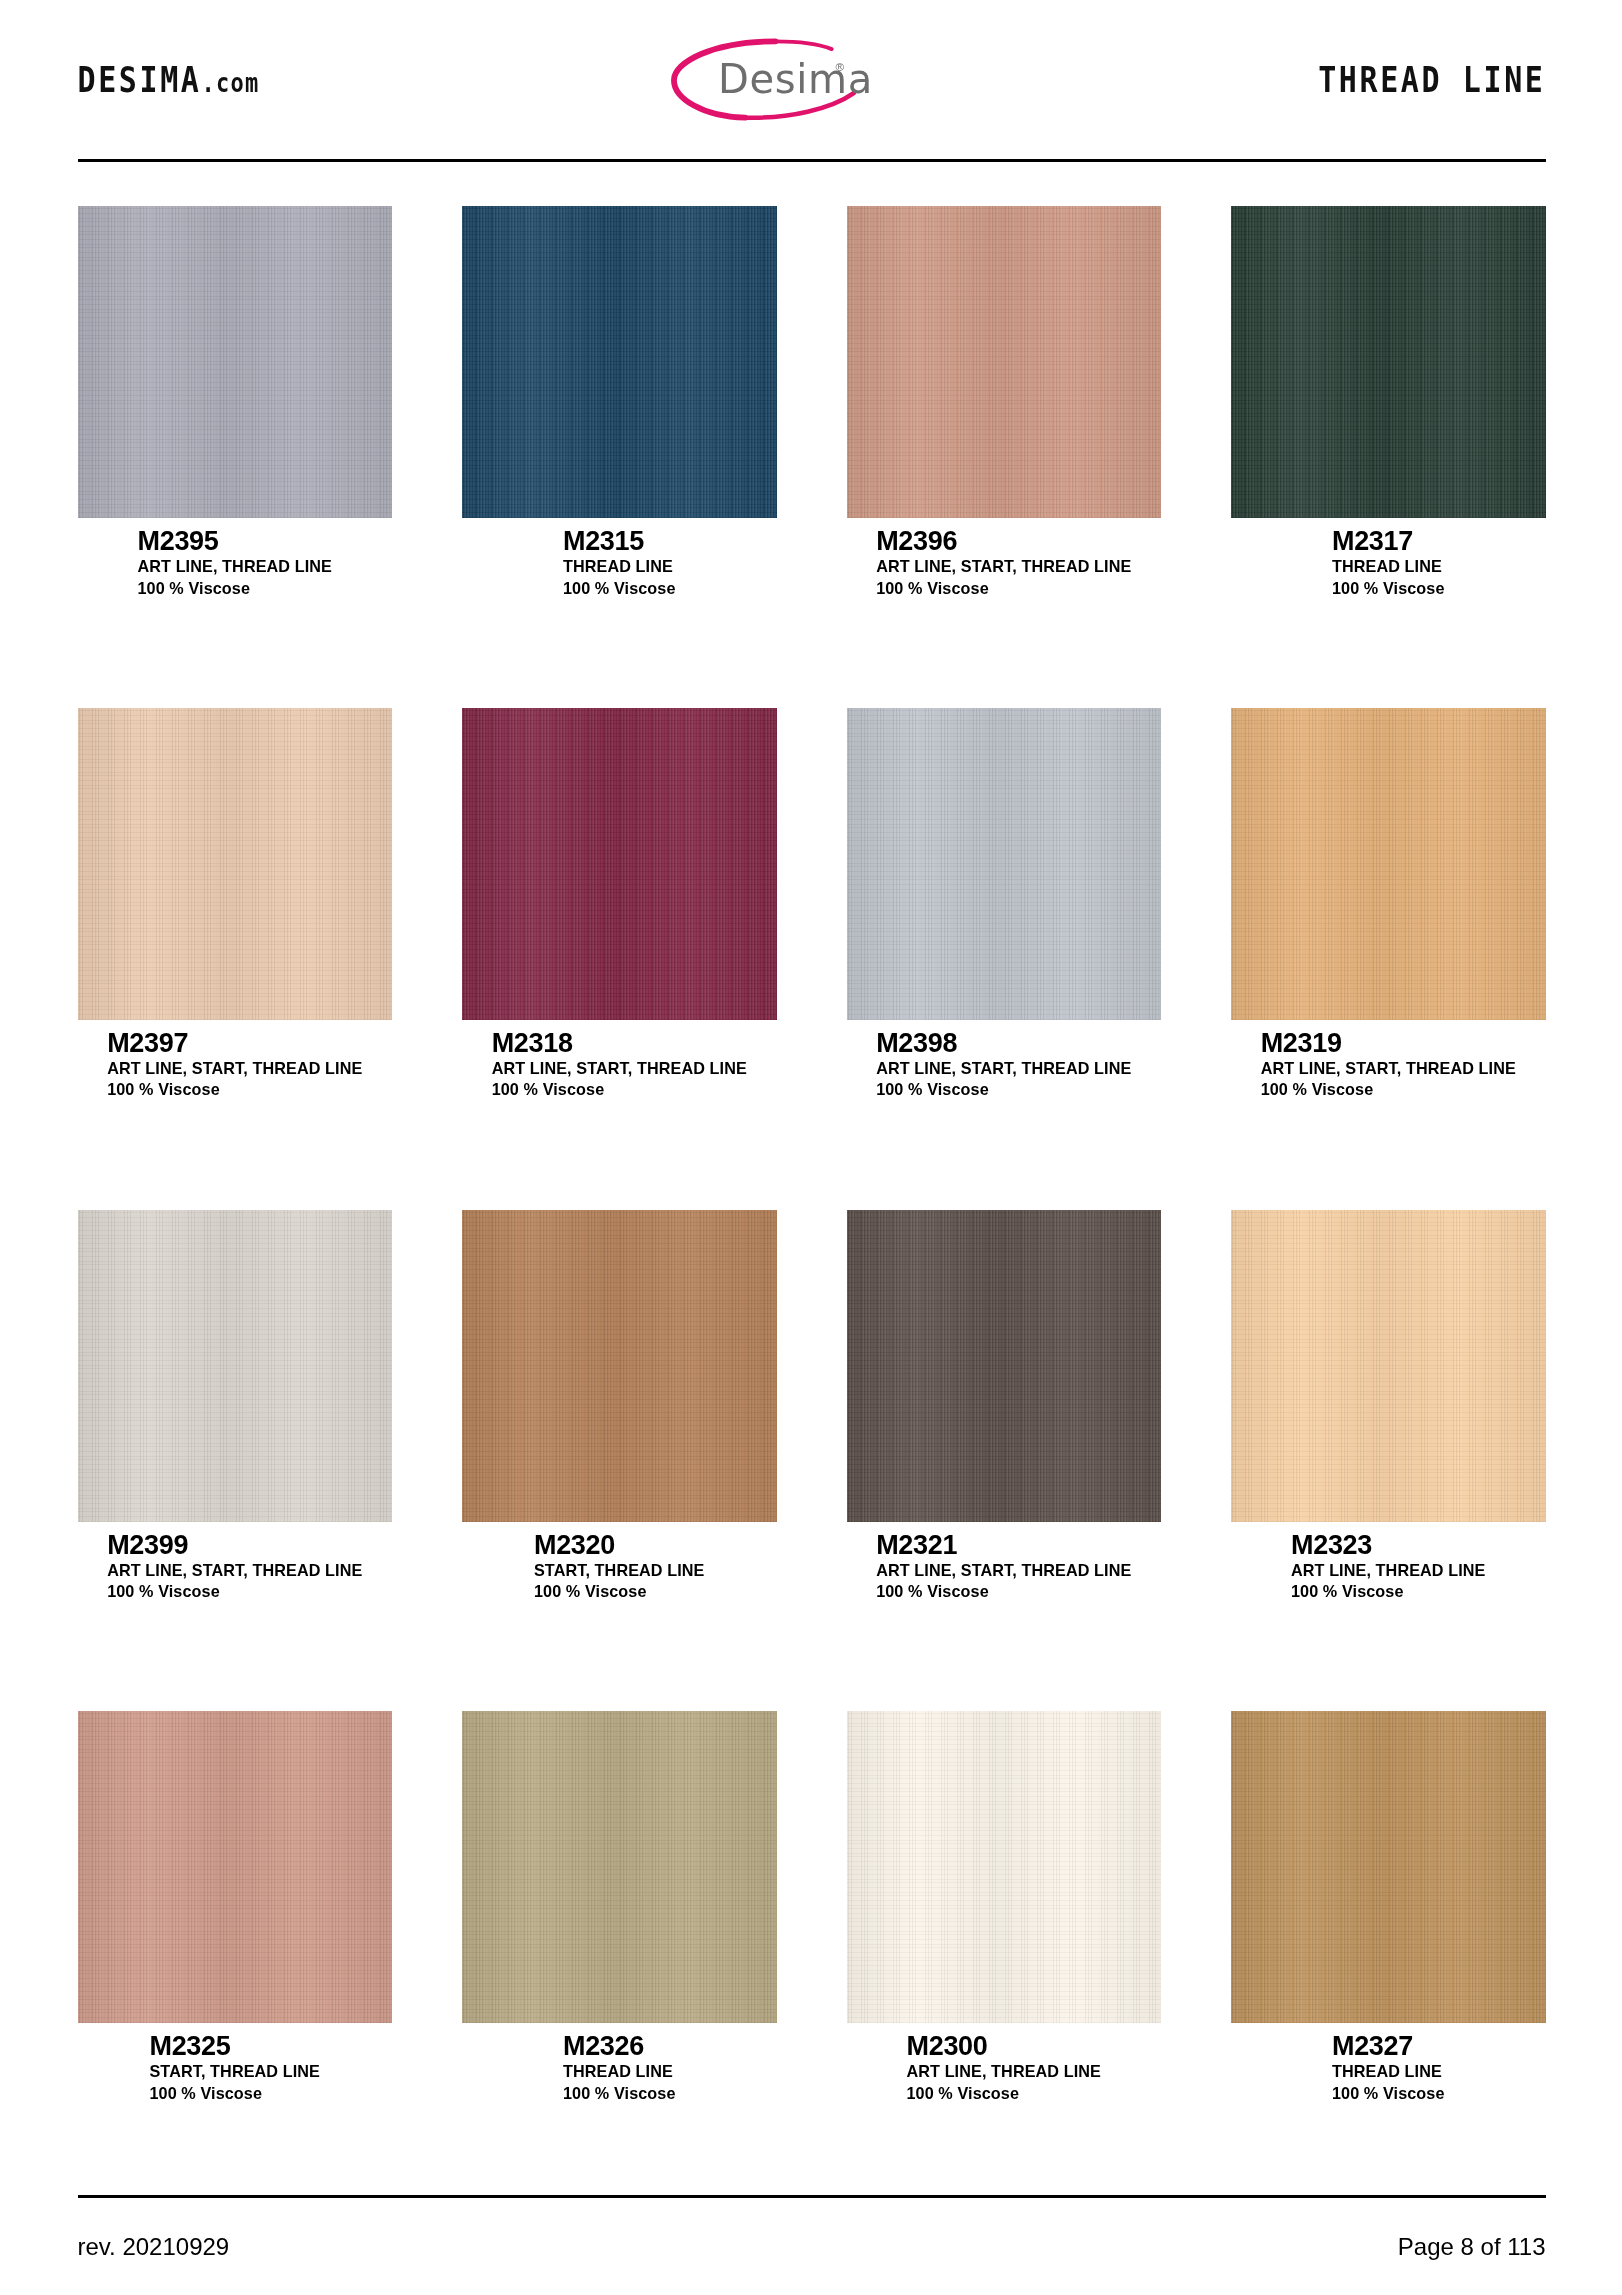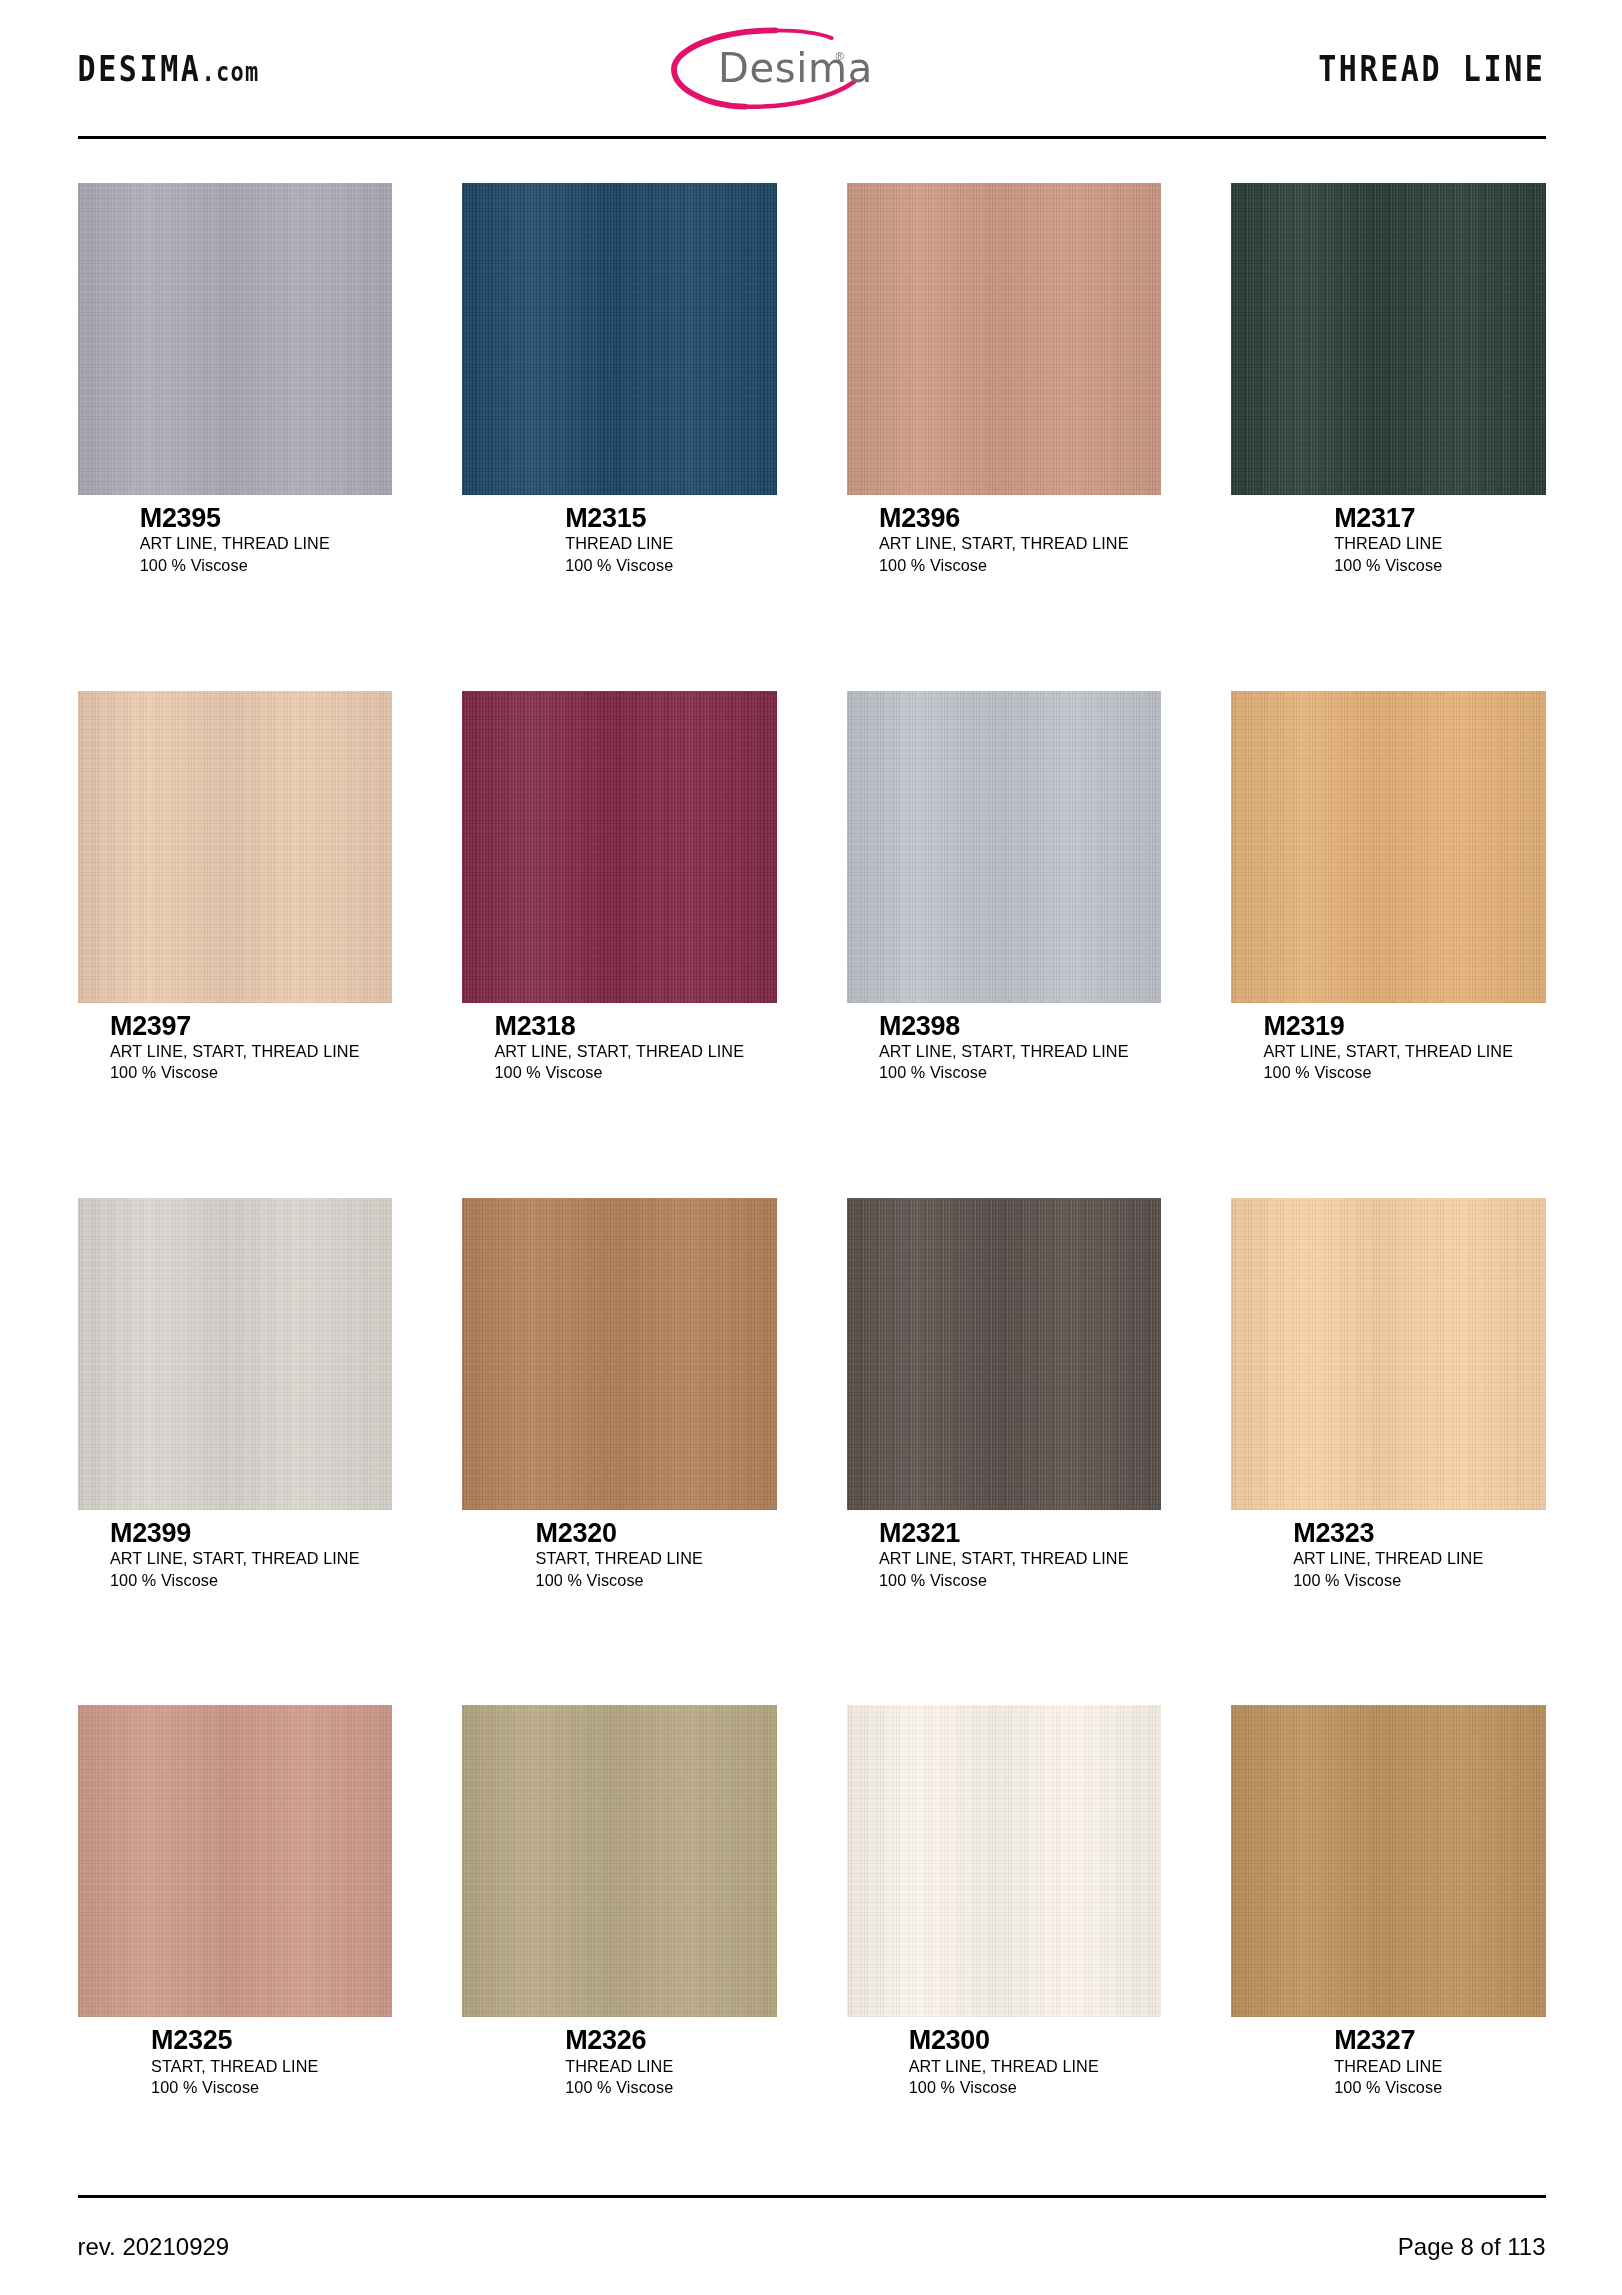--- a/index.html
+++ b/index.html
@@ -21,21 +21,21 @@
     width: 1623px;
     height: 2295px;
     padding: 0 71px;
     position: relative;
     display: flex;
     flex-direction: column;
   }
 
   
   .header {
-    height: 136px;
+    height: 159px;
     display: flex;
     align-items: center;
     justify-content: space-between;
     padding: 0 6.5px;
     flex: 0 0 auto;
   }
 
   .brand-url,
   .collection-name {
     font-family: "DejaVu Sans Mono", "Liberation Mono", monospace;
@@ -147,21 +147,21 @@
     font-size: 27px;
     font-weight: 700;
     line-height: 1.08;
     letter-spacing: -0.3px;
     color: #000000;
   }
 
   .swatch-lines,
   .swatch-composition {
     font-size: 16.2px;
-    font-weight: 400;
+    font-weight: 700;
     line-height: 1.32;
     color: #000000;
     letter-spacing: 0.1px;
   }
 
   
   .footer-rule {
     height: 3.2px;
     background: #000000;
     margin: 0 6.5px;

